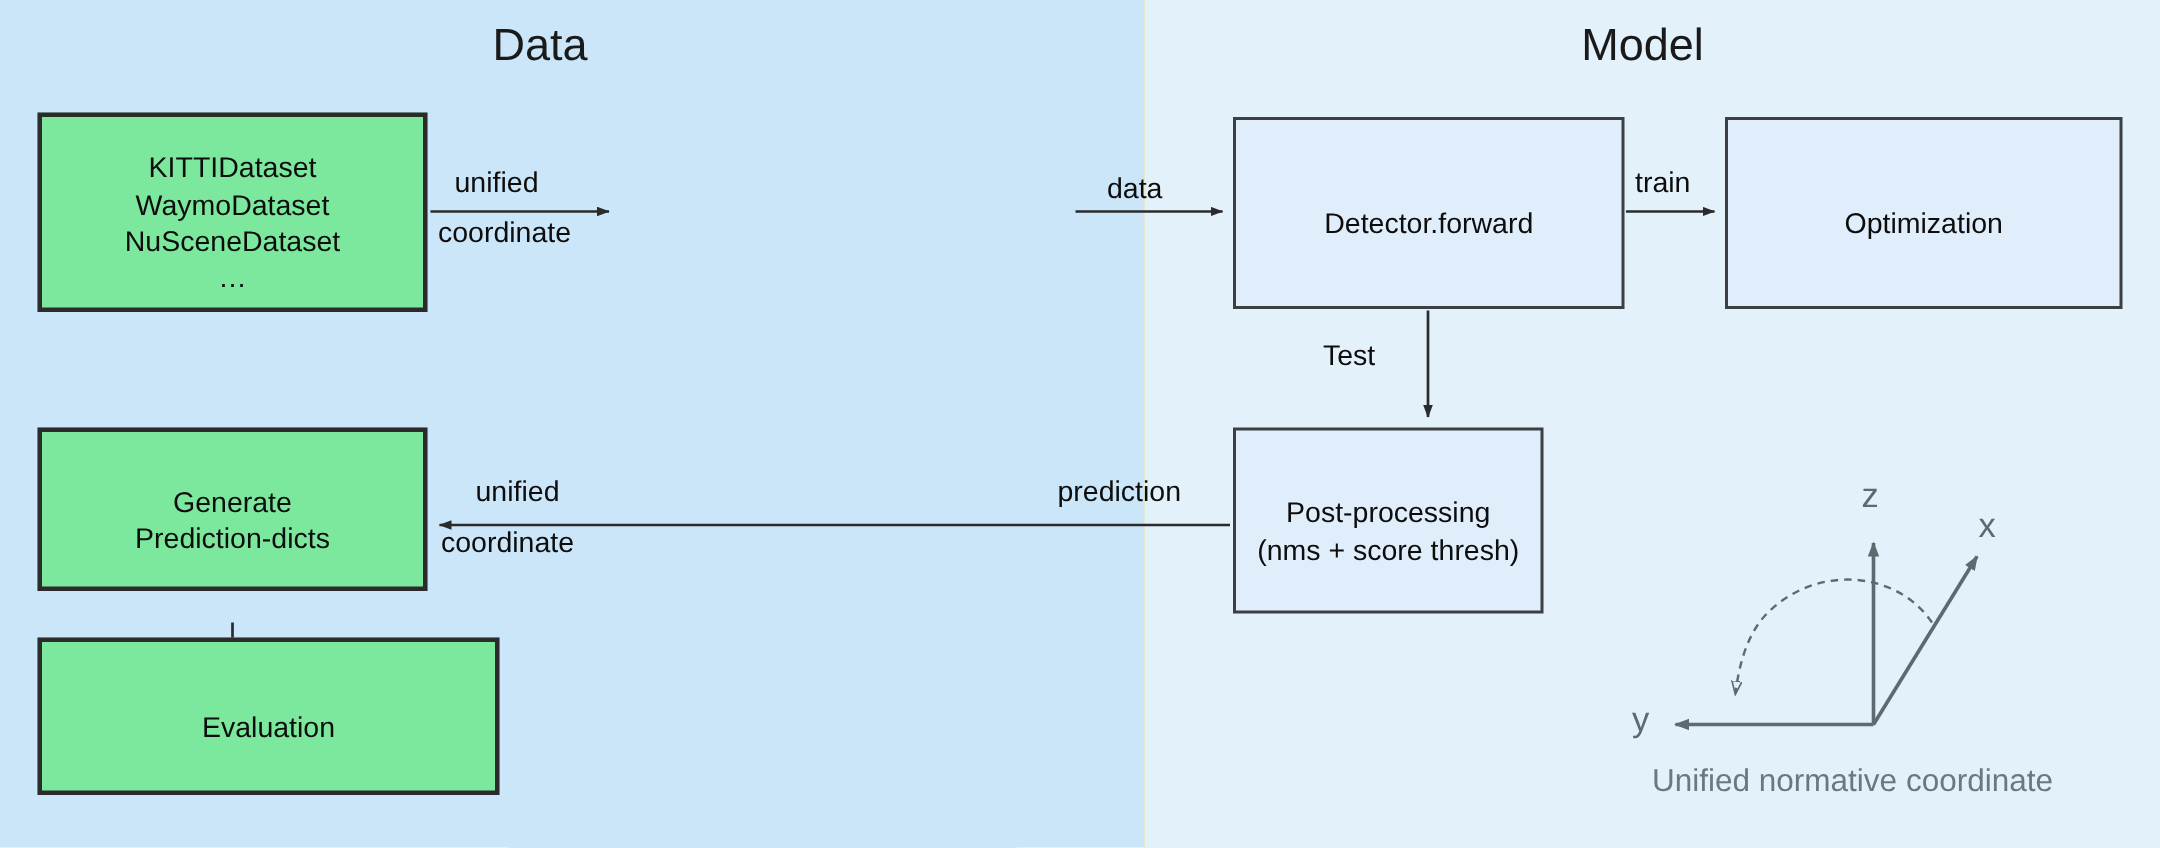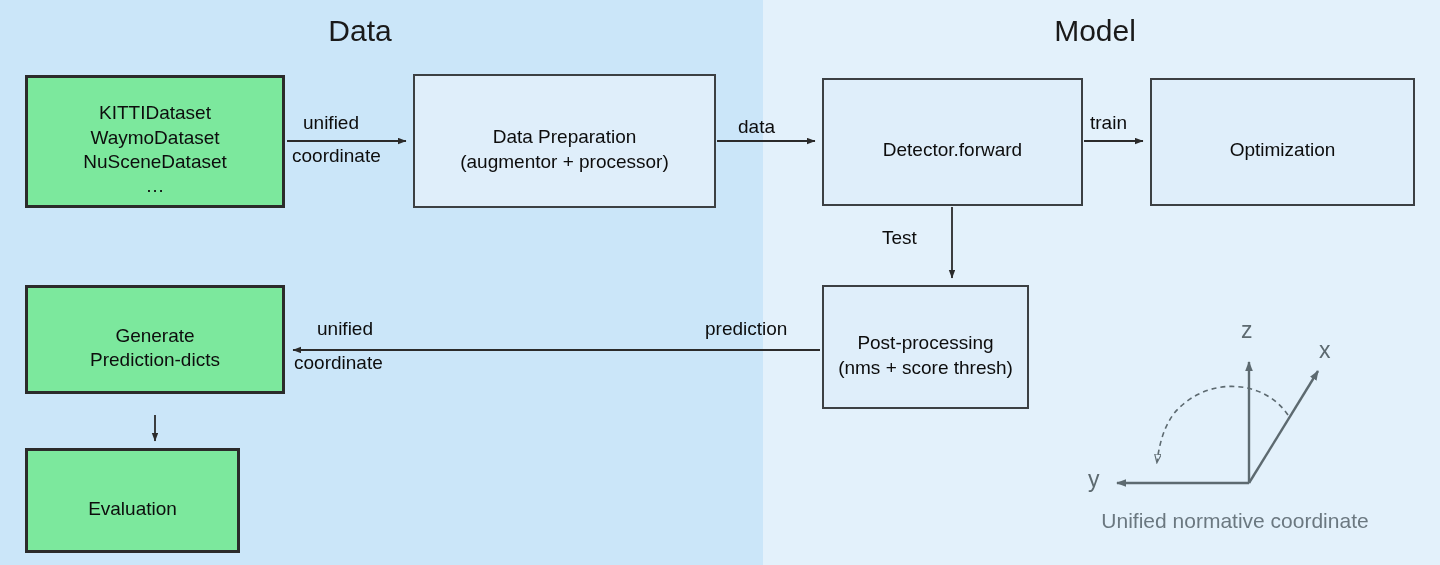--- a/index.html
+++ b/index.html
@@ -63,21 +63,21 @@
   }
   .node .lines { width: 100%; margin-top: 17px; }
   .node .lines div { white-space: nowrap; }
 
   #node-datasets     { left: 25px;   top: 75px;  width: 260px; height: 133px; }
   #node-data-prep    { left: 413px;  top: 74px;  width: 303px; height: 134px; }
   #node-detector     { left: 822px;  top: 78px;  width: 261px; height: 128px; }
   #node-optimization { left: 1150px; top: 78px;  width: 265px; height: 128px; }
   #node-postproc     { left: 822px;  top: 285px; width: 207px; height: 124px; }
   #node-genpred      { left: 25px;   top: 285px; width: 260px; height: 109px; }
-  #node-evaluation   { left: 25px;   top: 448px; width: 215px; height: 105px; }
+  #node-evaluation   { left: 25px;   top: 425px; width: 308px; height: 105px; }
 
   .edge-label {
     position: absolute;
     font-size: 19px;
     color: #0d0d0d;
     white-space: nowrap;
     line-height: 1.15;
   }
   #lbl-unified-1    { left: 303px; top: 112px; }
   #lbl-coordinate-1 { left: 292px; top: 145px; }
@@ -162,26 +162,20 @@
 
   <div class="node green" id="node-datasets">
     <div class="lines">
       <div>KITTIDataset</div>
       <div>WaymoDataset</div>
       <div>NuSceneDataset</div>
       <div>…</div>
     </div>
   </div>
 
-  <div class="node blue" id="node-data-prep">
-    <div class="lines">
-      <div>Data Preparation</div>
-      <div>(augmentor + processor)</div>
-    </div>
-  </div>
 
   <div class="node blue" id="node-detector">
     <div class="lines">
       <div>Detector.forward</div>
     </div>
   </div>
 
   <div class="node blue" id="node-optimization">
     <div class="lines">
       <div>Optimization</div>

